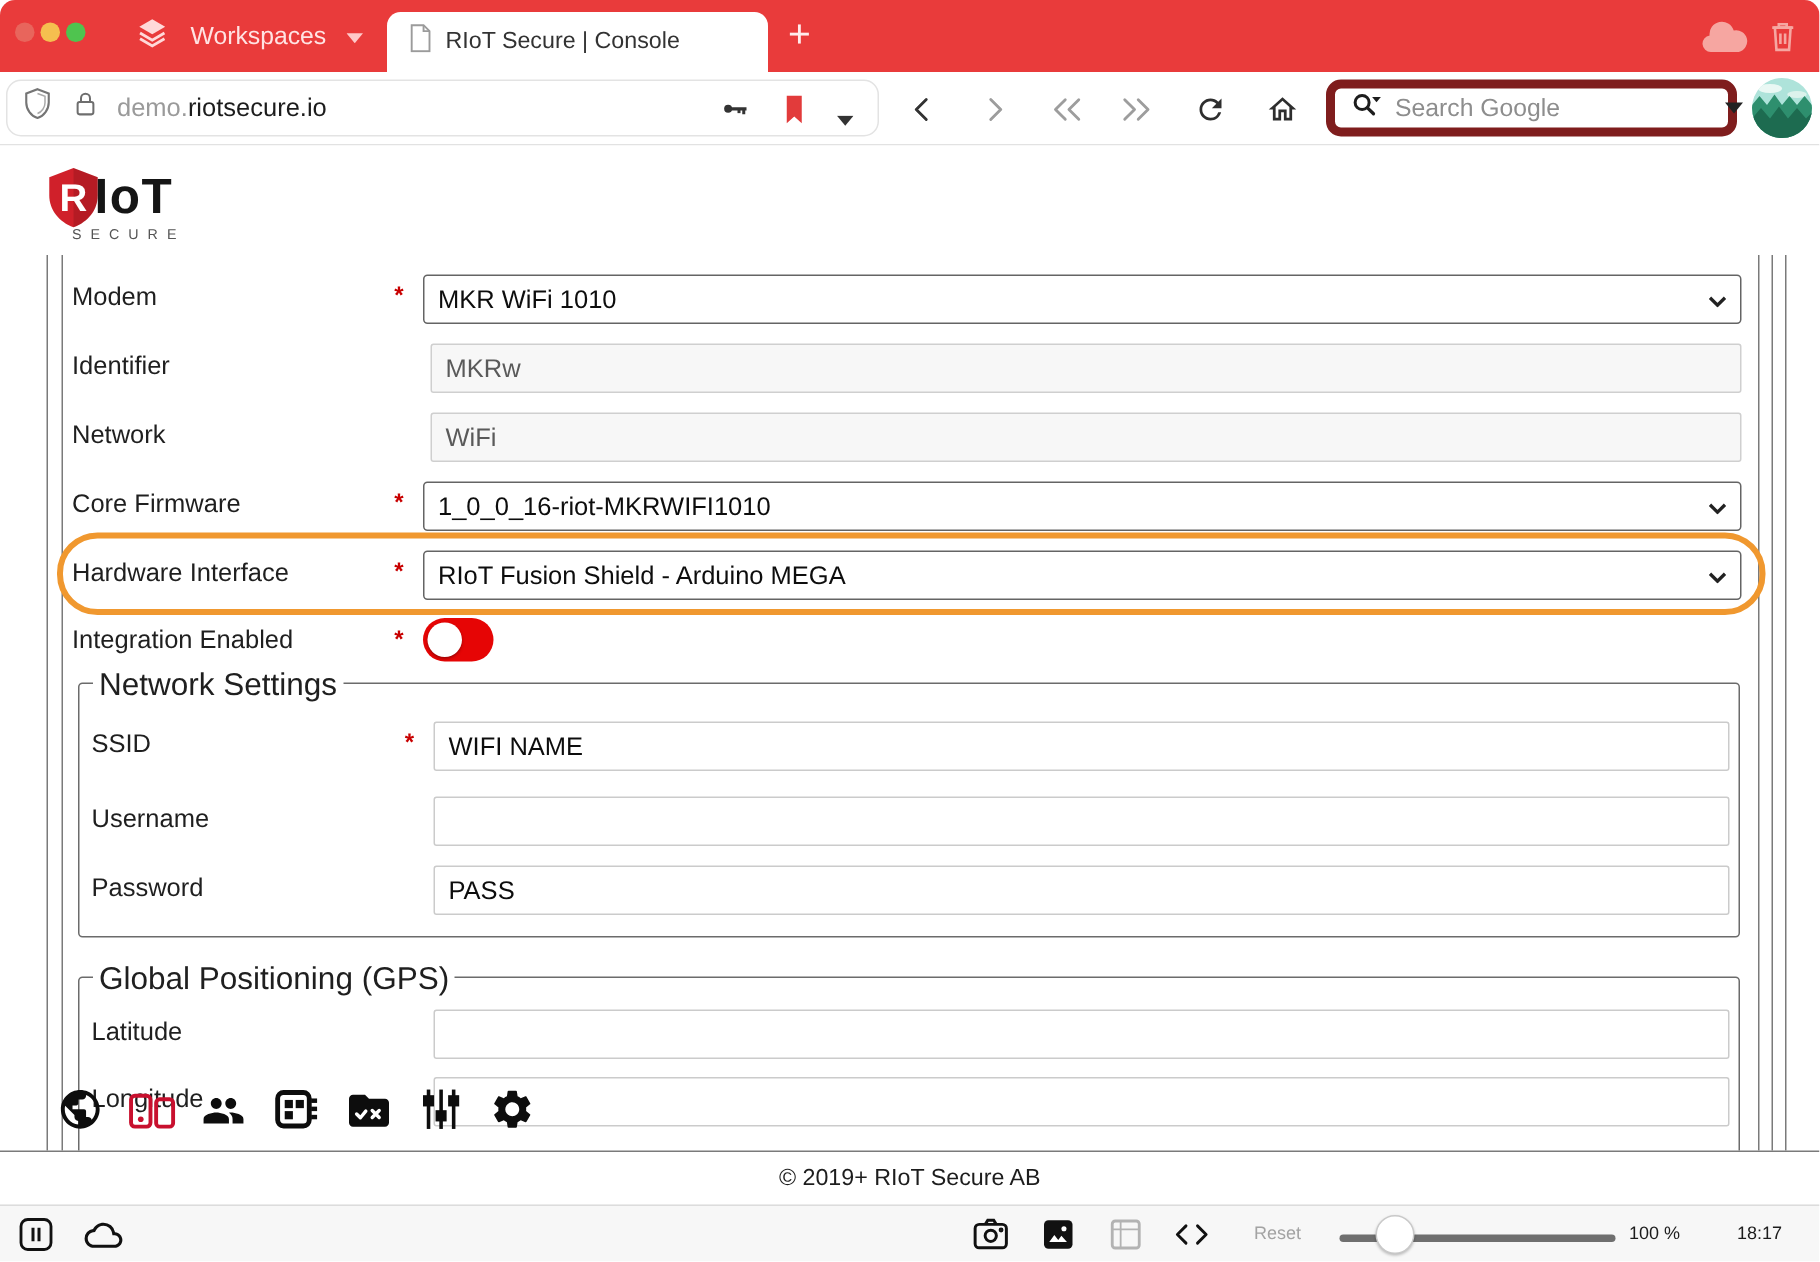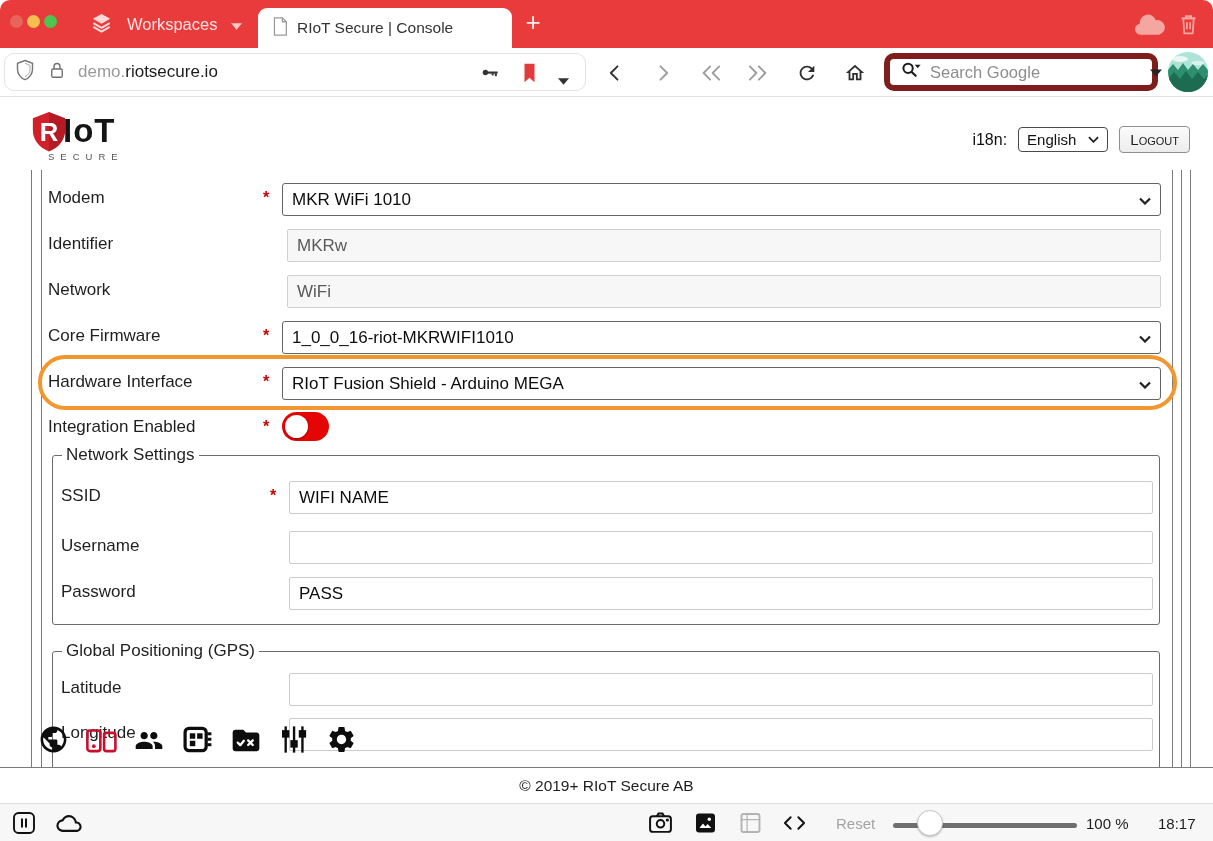--- a/index.html
+++ b/index.html
@@ -79,39 +79,39 @@
   .toggle { position:absolute; left:234px; top:0; width:47px; height:29px; border-radius:15px;
             background:#e60505; }
   .toggle .knob { position:absolute; left:3px; top:3px; width:23px; height:23px; border-radius:50%;
                   background:#fff; box-shadow:0 1px 2px rgba(0,0,0,.35); }
 
   .highlight { position:absolute; left:38px; top:185px; width:1139px; height:55px;
                border:4px solid #f0982f; border-radius:27px; z-index:5; pointer-events:none; }
 
   .fset { position:absolute; left:52px; width:1108px; border:1px solid #6b6b6b; border-radius:3px; }
   .legend { position:absolute; top:-11px; left:9px; background:#fff; padding:0 4px;
-            font-size:17px; color:#1f1f1f; white-space:nowrap; }
+            font-size:21px; color:#1f1f1f; white-space:nowrap; }
   .nsrow { position:absolute; left:0; right:0; height:33px; }
   .nsl { position:absolute; left:8px; top:5px; font-size:17px; color:#1f1f1f; }
   .nsreq { position:absolute; left:208px; width:24px; top:6px; text-align:center;
            color:#c80000; font-weight:bold; font-size:16px; }
 
   .bnav { position:absolute; top:552px; left:0; height:38px; z-index:6; display:flex;
           align-items:center; }
   .bnav .bni { position:absolute; top:2px; }
 
   .footerband { position:absolute; left:0; top:672px; width:1213px; height:34px; background:#fff;
                 display:flex; align-items:center; justify-content:center; }
   .footerband span { font-size:15.5px; color:#1d1d1d; }
 
   
   .statusbar { position:absolute; left:0; top:803px; width:1213px; height:38px; background:#f7f7f7;
                border-top:1px solid #dcdcdc; }
   .sb { position:absolute; top:7px; }
-  .sb-txt { position:absolute; font-size:15px; color:#1d1d1d; top:11px; }
+  .sb-txt { position:absolute; font-size:12px; color:#1d1d1d; top:11px; }
   .track { position:absolute; left:893px; top:19px; width:184px; height:5px; background:#6f6f6f;
            border-radius:3px; }
   .knob2 { position:absolute; left:917px; top:6px; width:26px; height:26px; border-radius:50%;
            background:#fff; border:1px solid #c9c9c9; box-shadow:0 1px 2px rgba(0,0,0,.25); }
 </style>
 </head>
 <body>
 
 <div class="screen">
 
@@ -263,32 +263,20 @@
         <svg width="38" height="42" viewBox="0 0 40 44">
           <path d="M20 1l17 6.5V20c0 10.5-6.8 18.6-17 22.6C9.8 38.6 3 30.5 3 20V7.5z" fill="#d0202a"></path>
           <path d="M20 1l17 6.5V20c0 10.5-6.8 18.6-17 22.6V1z" fill="rgba(0,0,0,0.13)"></path>
           <text x="20" y="31" font-size="27" font-weight="bold" text-anchor="middle" fill="#ffffff" font-family="Liberation Sans, sans-serif">R</text>
         </svg>
         <span class="logo-word">IoT</span>
       </div>
       <div class="logo-tag">SECURE</div>
     </div>
 
-    <div class="hdr-right">
-      <span class="i18n-lbl">i18n:</span>
-      <div class="lang-sel">
-        <span>English</span>
-        <svg width="11" height="7" viewBox="0 0 12 7">
-            <path d="M1 1l5 5 5-5" stroke="#222" stroke-width="2" fill="none"></path>
-          </svg>
-      </div>
-      <div class="logout-btn">
-        <span>Logout</span>
-      </div>
-    </div>
 
     <div class="frame">
       <div class="vline" style="left:31px;"></div>
       <div class="vline" style="left:41px;"></div>
       <div class="vline" style="left:1172px;"></div>
       <div class="vline" style="left:1181px;"></div>
       <div class="vline" style="left:1190px;"></div>
 
       <div class="frow" style="top:13px;">
         <span class="flabel">Modem</span>

